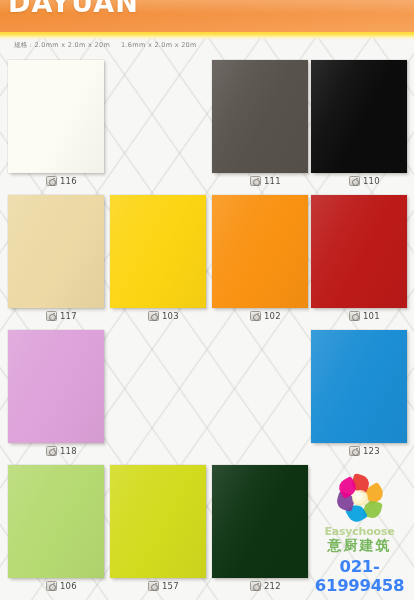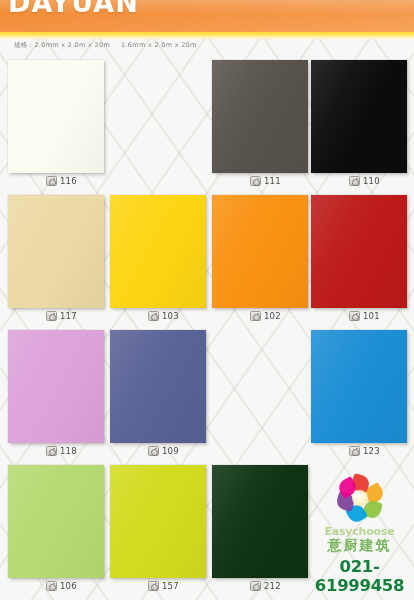--- a/index.html
+++ b/index.html
@@ -239,21 +239,21 @@
     font-weight: bold;
     color: #5ba83c;
     letter-spacing: 2px;
     font-family: "DejaVu Sans", sans-serif;
     opacity: 0.82;
   }
   .corp-phone {
     margin-top: 2px;
     font-size: 16.5px;
     font-weight: bold;
-    color: #15803d;
+    color: #3b82f6;
     letter-spacing: -0.3px;
     font-family: "DejaVu Sans", sans-serif;
   }
 </style>
 </head>
 <body>
 
 <div id="page">
 
   <div class="paper-texture"></div>
@@ -340,29 +340,20 @@
         </div>
       </div>
       <div class="row">
         <div class="cell c0">
           <div class="chip" style="background: rgb(221, 162, 218);">
             <div class="chip-gloss"></div>
           </div>
           <div class="label">
             <div class="label-icon"></div>
             <span class="label-code">118</span>
-          </div>
-        </div>
-        <div class="cell c1">
-          <div class="chip" style="background: rgb(90, 98, 150);">
-            <div class="chip-gloss"></div>
-          </div>
-          <div class="label">
-            <div class="label-icon"></div>
-            <span class="label-code">109</span>
           </div>
         </div>
         <div class="cell c3">
           <div class="chip" style="background: rgb(28, 142, 212);">
             <div class="chip-gloss"></div>
           </div>
           <div class="label">
             <div class="label-icon"></div>
             <span class="label-code">123</span>
           </div>

